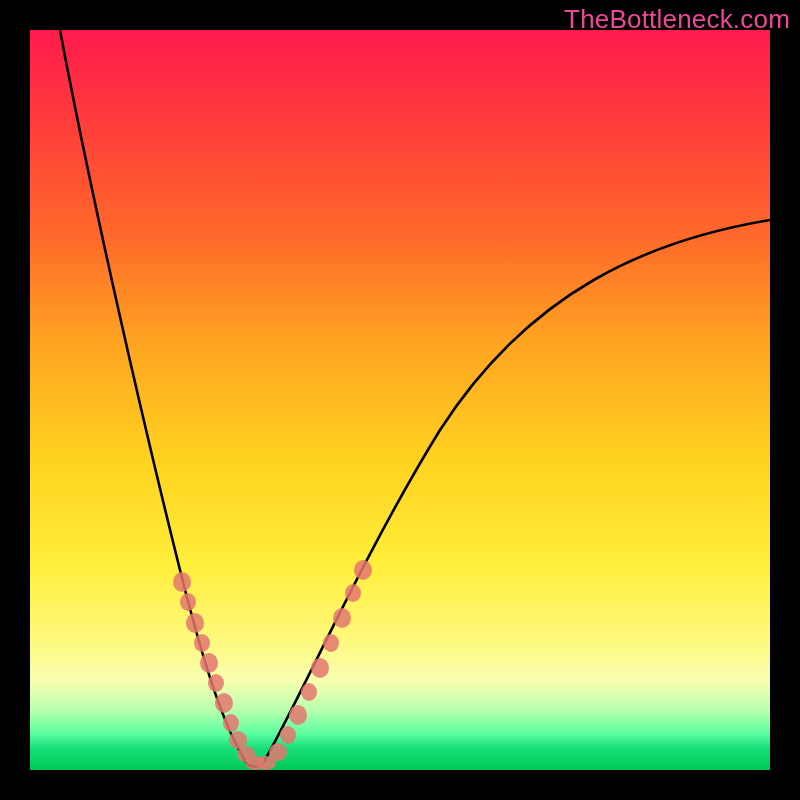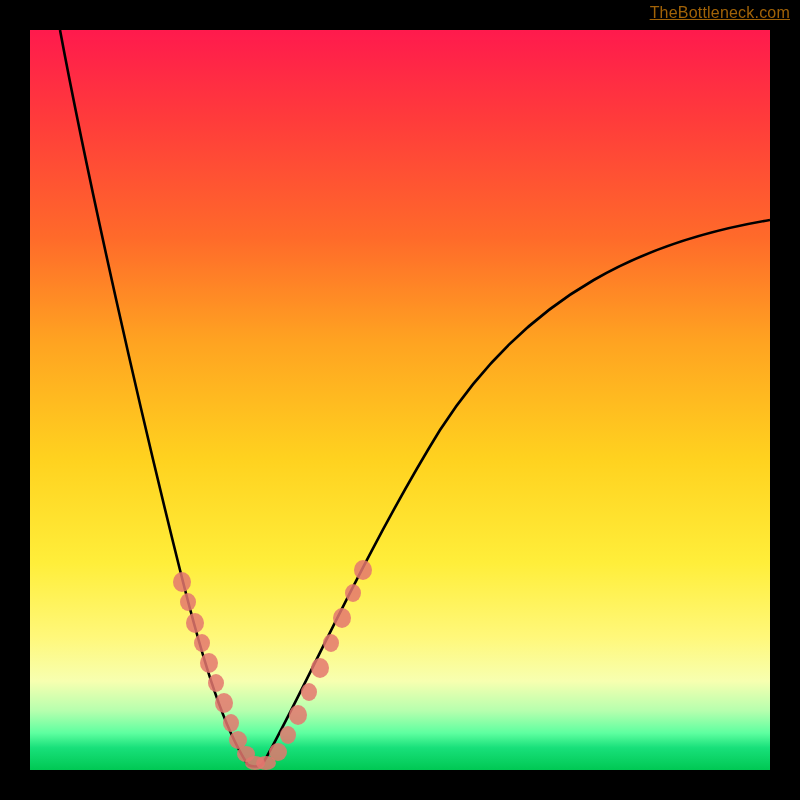--- a/index.html
+++ b/index.html
@@ -36,25 +36,24 @@
       #f7ffb0 88%,
       #b6ffae 92%,
       #5effa0 95%,
       #18e07a 97%,
       #00c853 100%);
   }
   .watermark {
     position: absolute;
     top: 4px;
     right: 10px;
-    color: #a16207;
-    font-size: 16px;
+    color: #ec4899;
+    font-size: 26px;
     font-weight: 500;
     letter-spacing: 0.2px;
-    text-decoration: underline;
   }
   svg.curve {
     position: absolute;
     left: 0;
     top: 0;
     width: 740px;
     height: 740px;
   }
 </style>
 </head>

